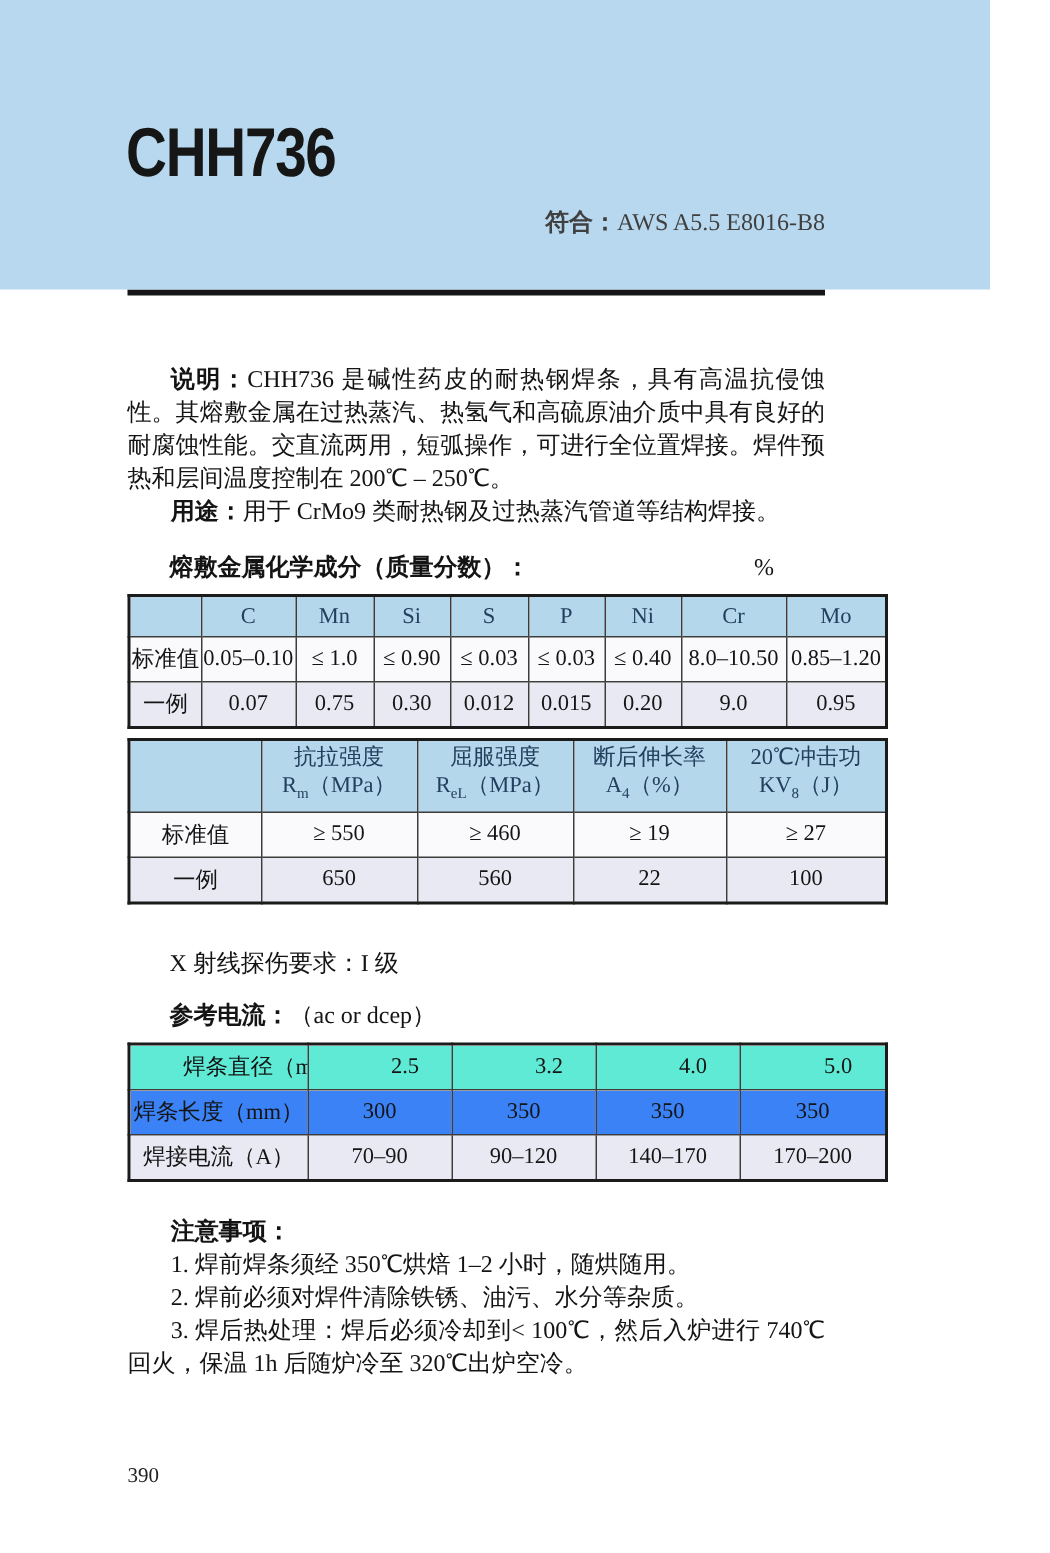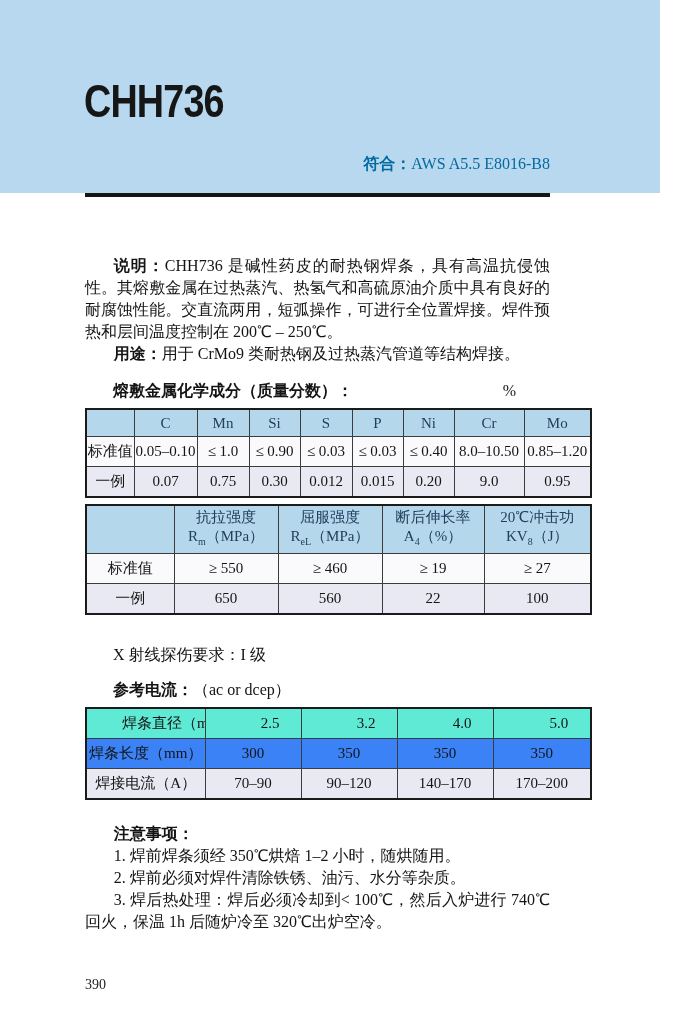--- a/index.html
+++ b/index.html
@@ -28,41 +28,41 @@
     font-size: 46px;
     line-height: 46px;
     letter-spacing: -1px;
     color: #161616;
     transform: scaleX(0.82);
     transform-origin: left center;
   }
   .compliance {
     position: absolute;
     right: 110px;
-    top: 154px;
-    font-size: 16px;
-    color: #0369a1;
+    top: 138px;
+    font-size: 16px;
+    color: #404040;
     white-space: nowrap;
   }
   .hei { font-family: "Liberation Sans", sans-serif; font-weight: 700; }
   .rule {
     height: 4px;
     background: #161616;
     margin: 0 110px 0 85px;
   }
   
   .content { padding: 0 110px 0 85px; }
   .body-par {
     margin: 0;
     font-size: 16px;
     line-height: 22px;
     text-align: justify;
     text-indent: 1.8em;
   }
-  .first-par { margin-top: 58px; }
+  .first-par { margin-top: 46px; }
   .sec-title {
     margin: 0 0 0 28px;
     font-size: 16px;
     line-height: 22px;
   }
   .sec-title .cond { font-family: "Liberation Serif", serif; font-weight: 400; }
   .sec-title .unit {
     float: right;
     margin-right: 34px;
     font-family: "Liberation Serif", serif;

